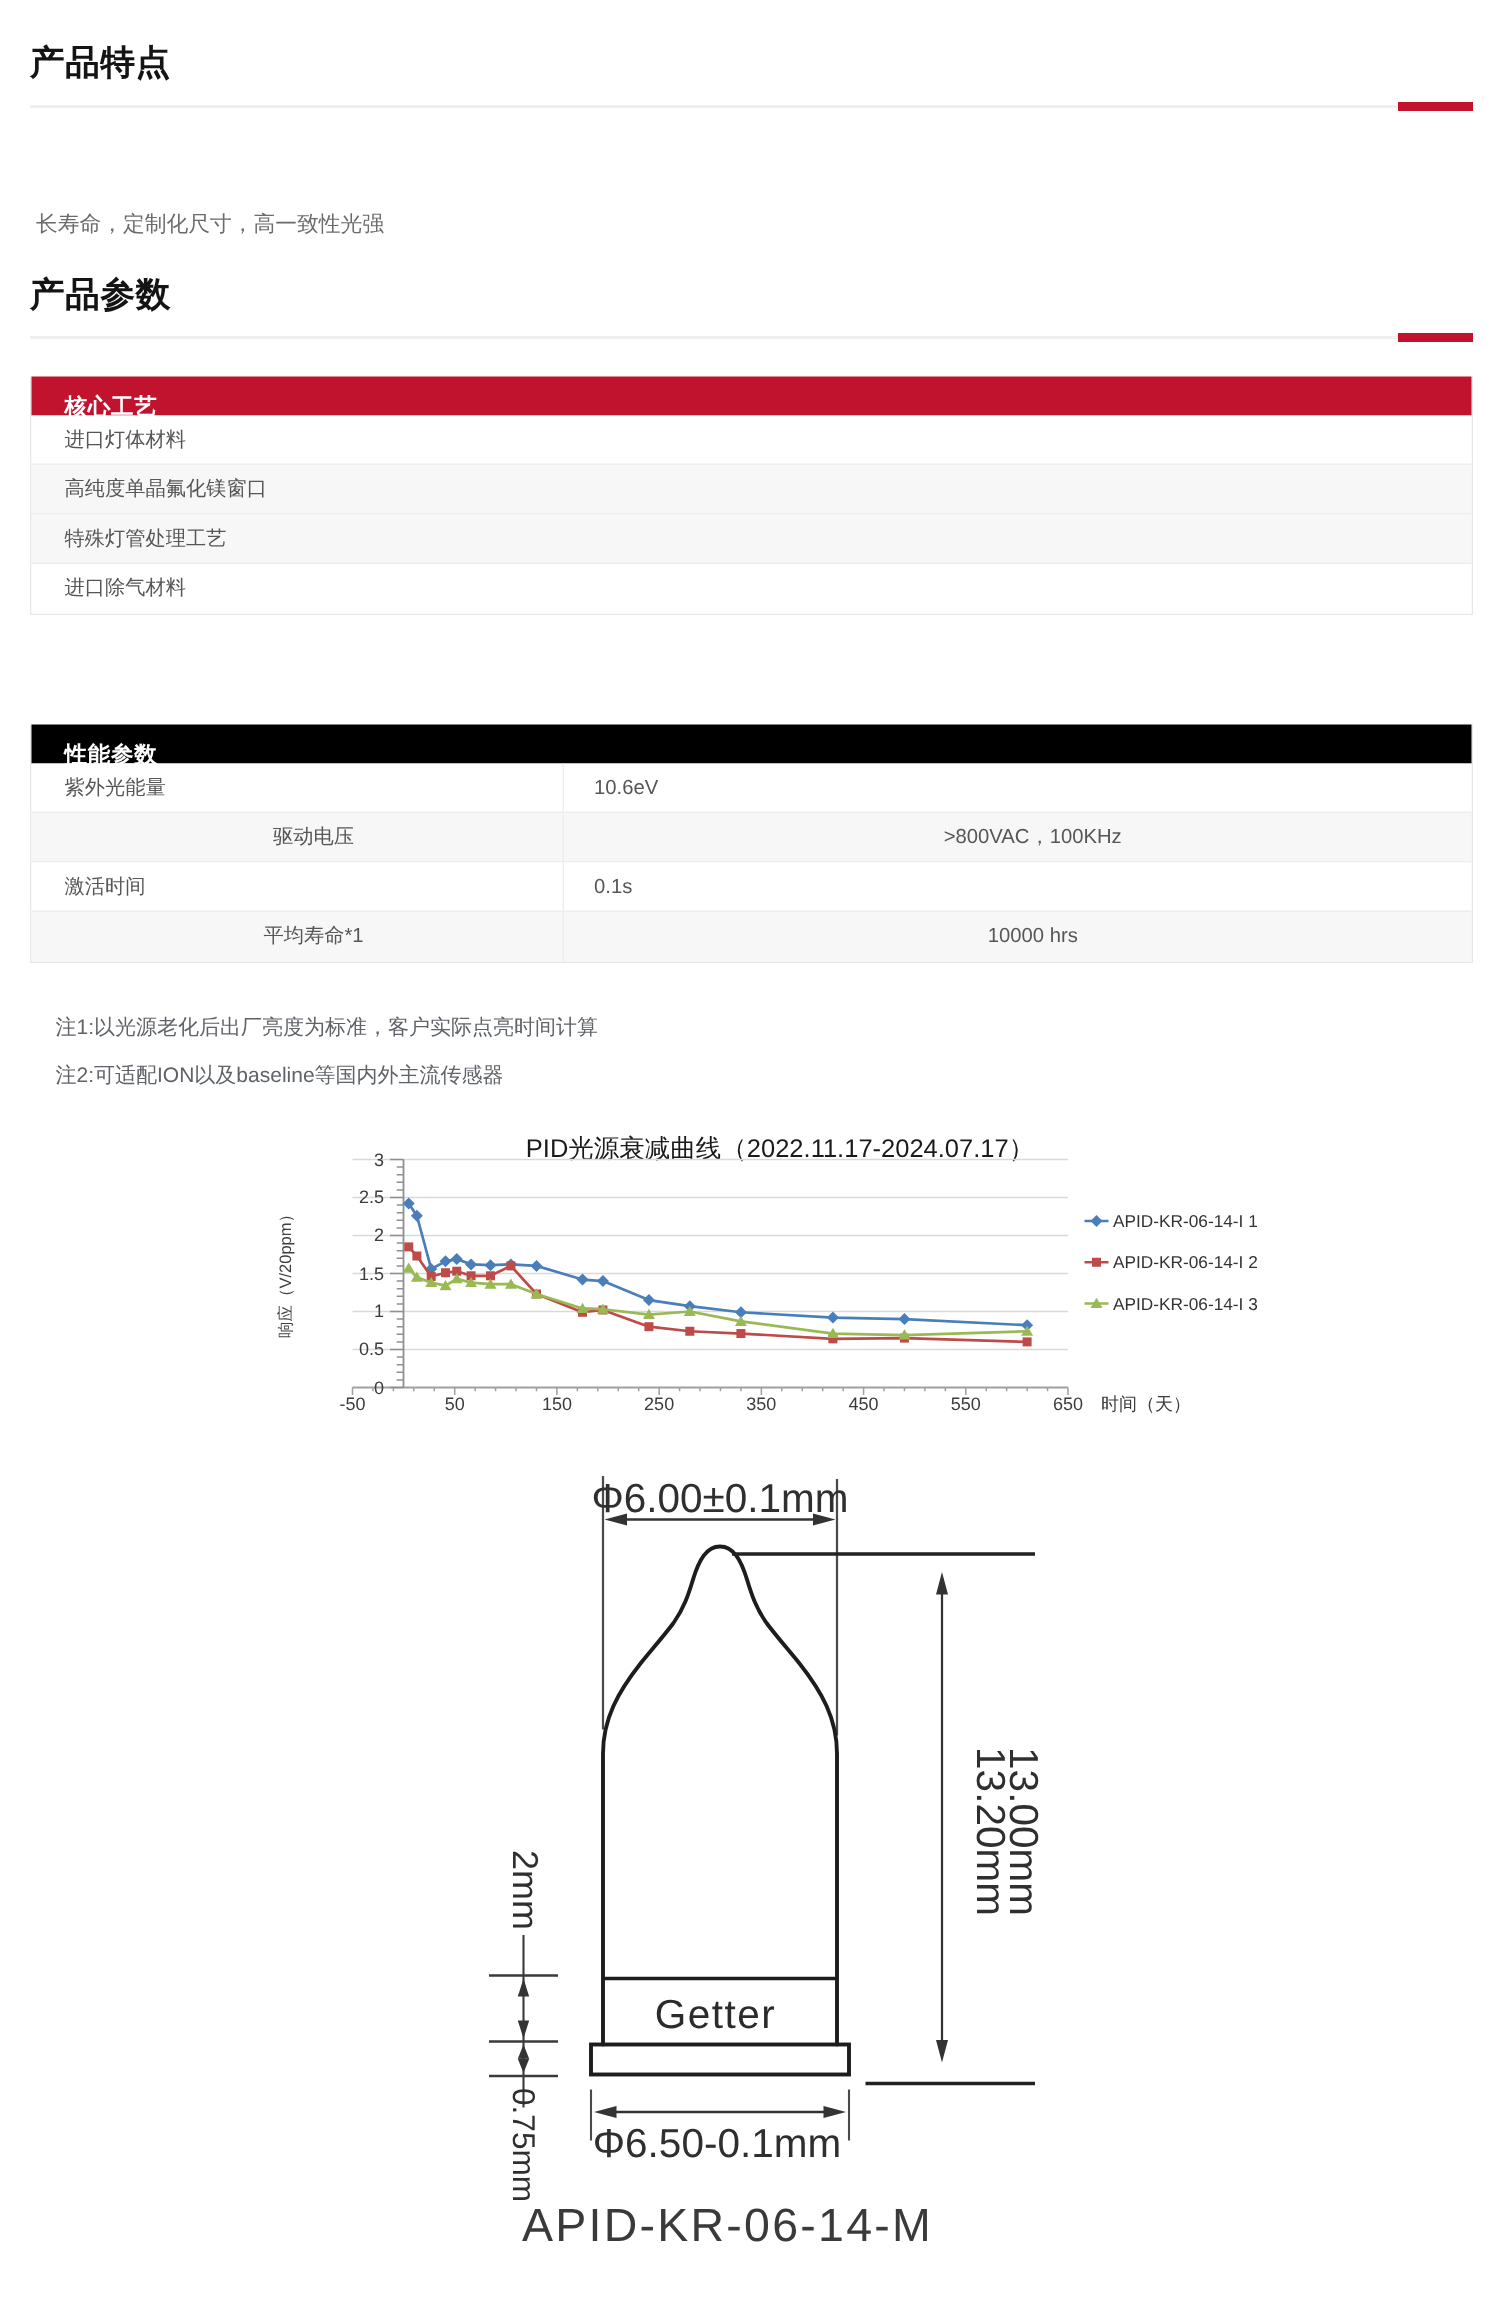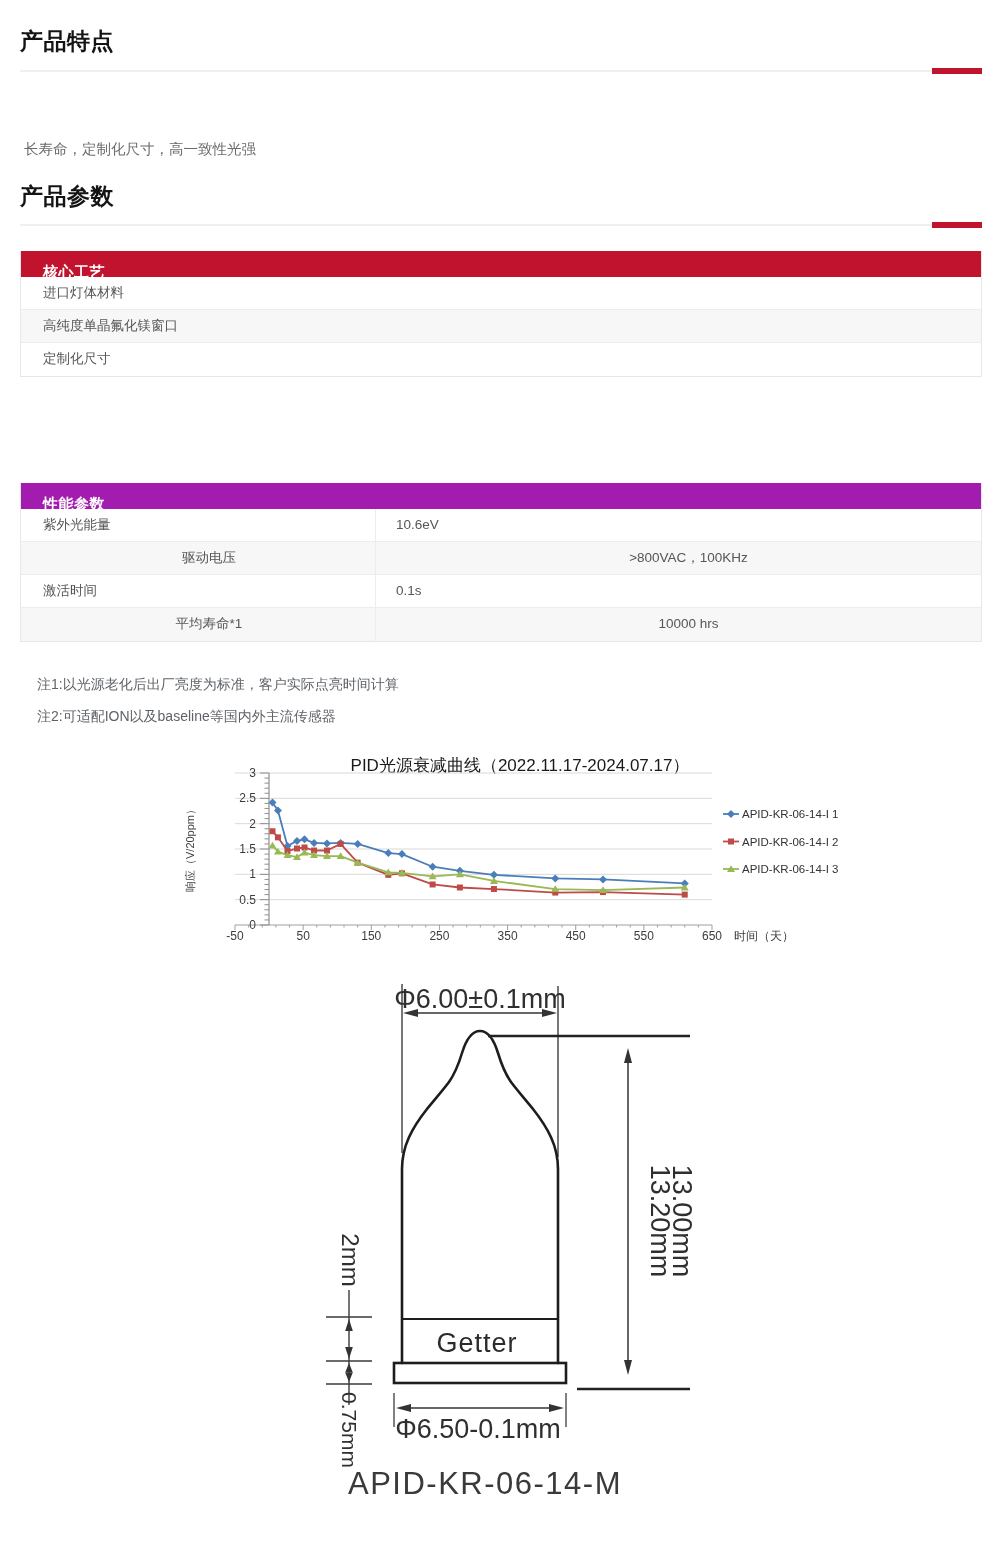--- a/index.html
+++ b/index.html
@@ -46,28 +46,31 @@
 
   <div class="spec-table" style="top:251px">
     <div class="thead" style="background: rgb(193, 18, 46);">核心工艺</div>
     <div id="core-rows">
         <div class="trow">
           <div class="c1">进口灯体材料</div>
         </div>
         <div class="trow alt">
           <div class="c1">高纯度单晶氟化镁窗口</div>
         </div>
+        <div class="trow alt">
+          <div class="c1">特殊灯管处理工艺</div>
+        </div>
         <div class="trow">
-          <div class="c1">定制化尺寸</div>
+          <div class="c1">进口除气材料</div>
         </div>
       </div>
   </div>
 
   <div class="spec-table" style="top:483px">
-    <div class="thead" style="background: #a21caf; text-decoration: underline;">性能参数</div>
+    <div class="thead" style="background: #000000; text-decoration: underline;">性能参数</div>
     <div id="perf-rows">
         <div class="trow trow2">
           <div class="c1">紫外光能量</div>
           <div class="c2">10.6eV</div>
         </div>
         <div class="trow trow2 alt">
           <div class="c1">驱动电压</div>
           <div class="c2">&gt;800VAC，100KHz</div>
         </div>
         <div class="trow trow2">

